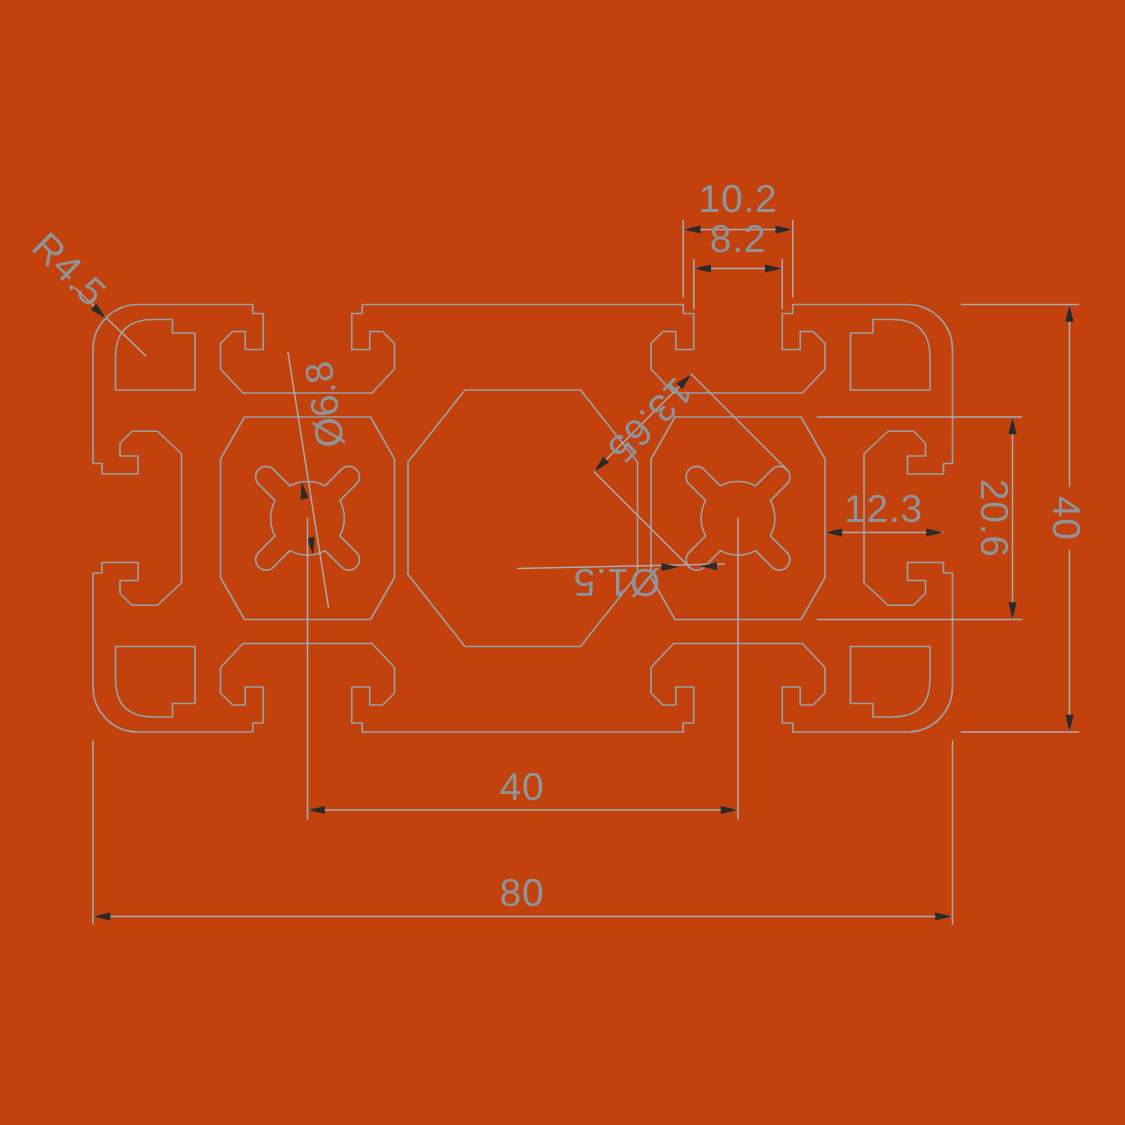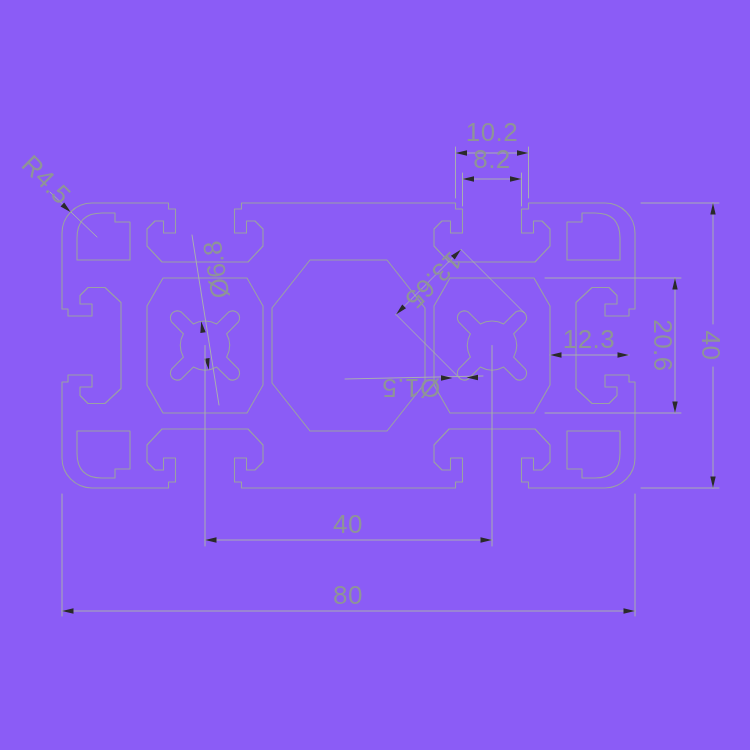--- a/index.html
+++ b/index.html
@@ -1,16 +1,16 @@
 <!DOCTYPE html>
 <html><head>
 <meta charset="utf-8">
 <style>
   html,body{margin:0;padding:0;background:#ffffff;}
-  .stage{position:relative;width:750px;height:750px;background:#8b5cf6;overflow:hidden;
+  .stage{position:relative;width:750px;height:750px;background:#c2410c;overflow:hidden;
          font-family:"Liberation Sans", sans-serif;}
   svg{display:block;}
   .geo{fill:none;stroke:#9ba0a4;stroke-width:1.1;stroke-linejoin:round;stroke-linecap:round;}
   .dim{fill:none;stroke:#a9adb1;stroke-width:1;stroke-linecap:round;}
   .arr{fill:#2a2a2a;stroke:none;}
   .dtxt{fill:#8f9498;font-size:26px;font-family:"Liberation Sans", sans-serif;letter-spacing:0.5px;}
 </style>
 </head>
 <body>
 

